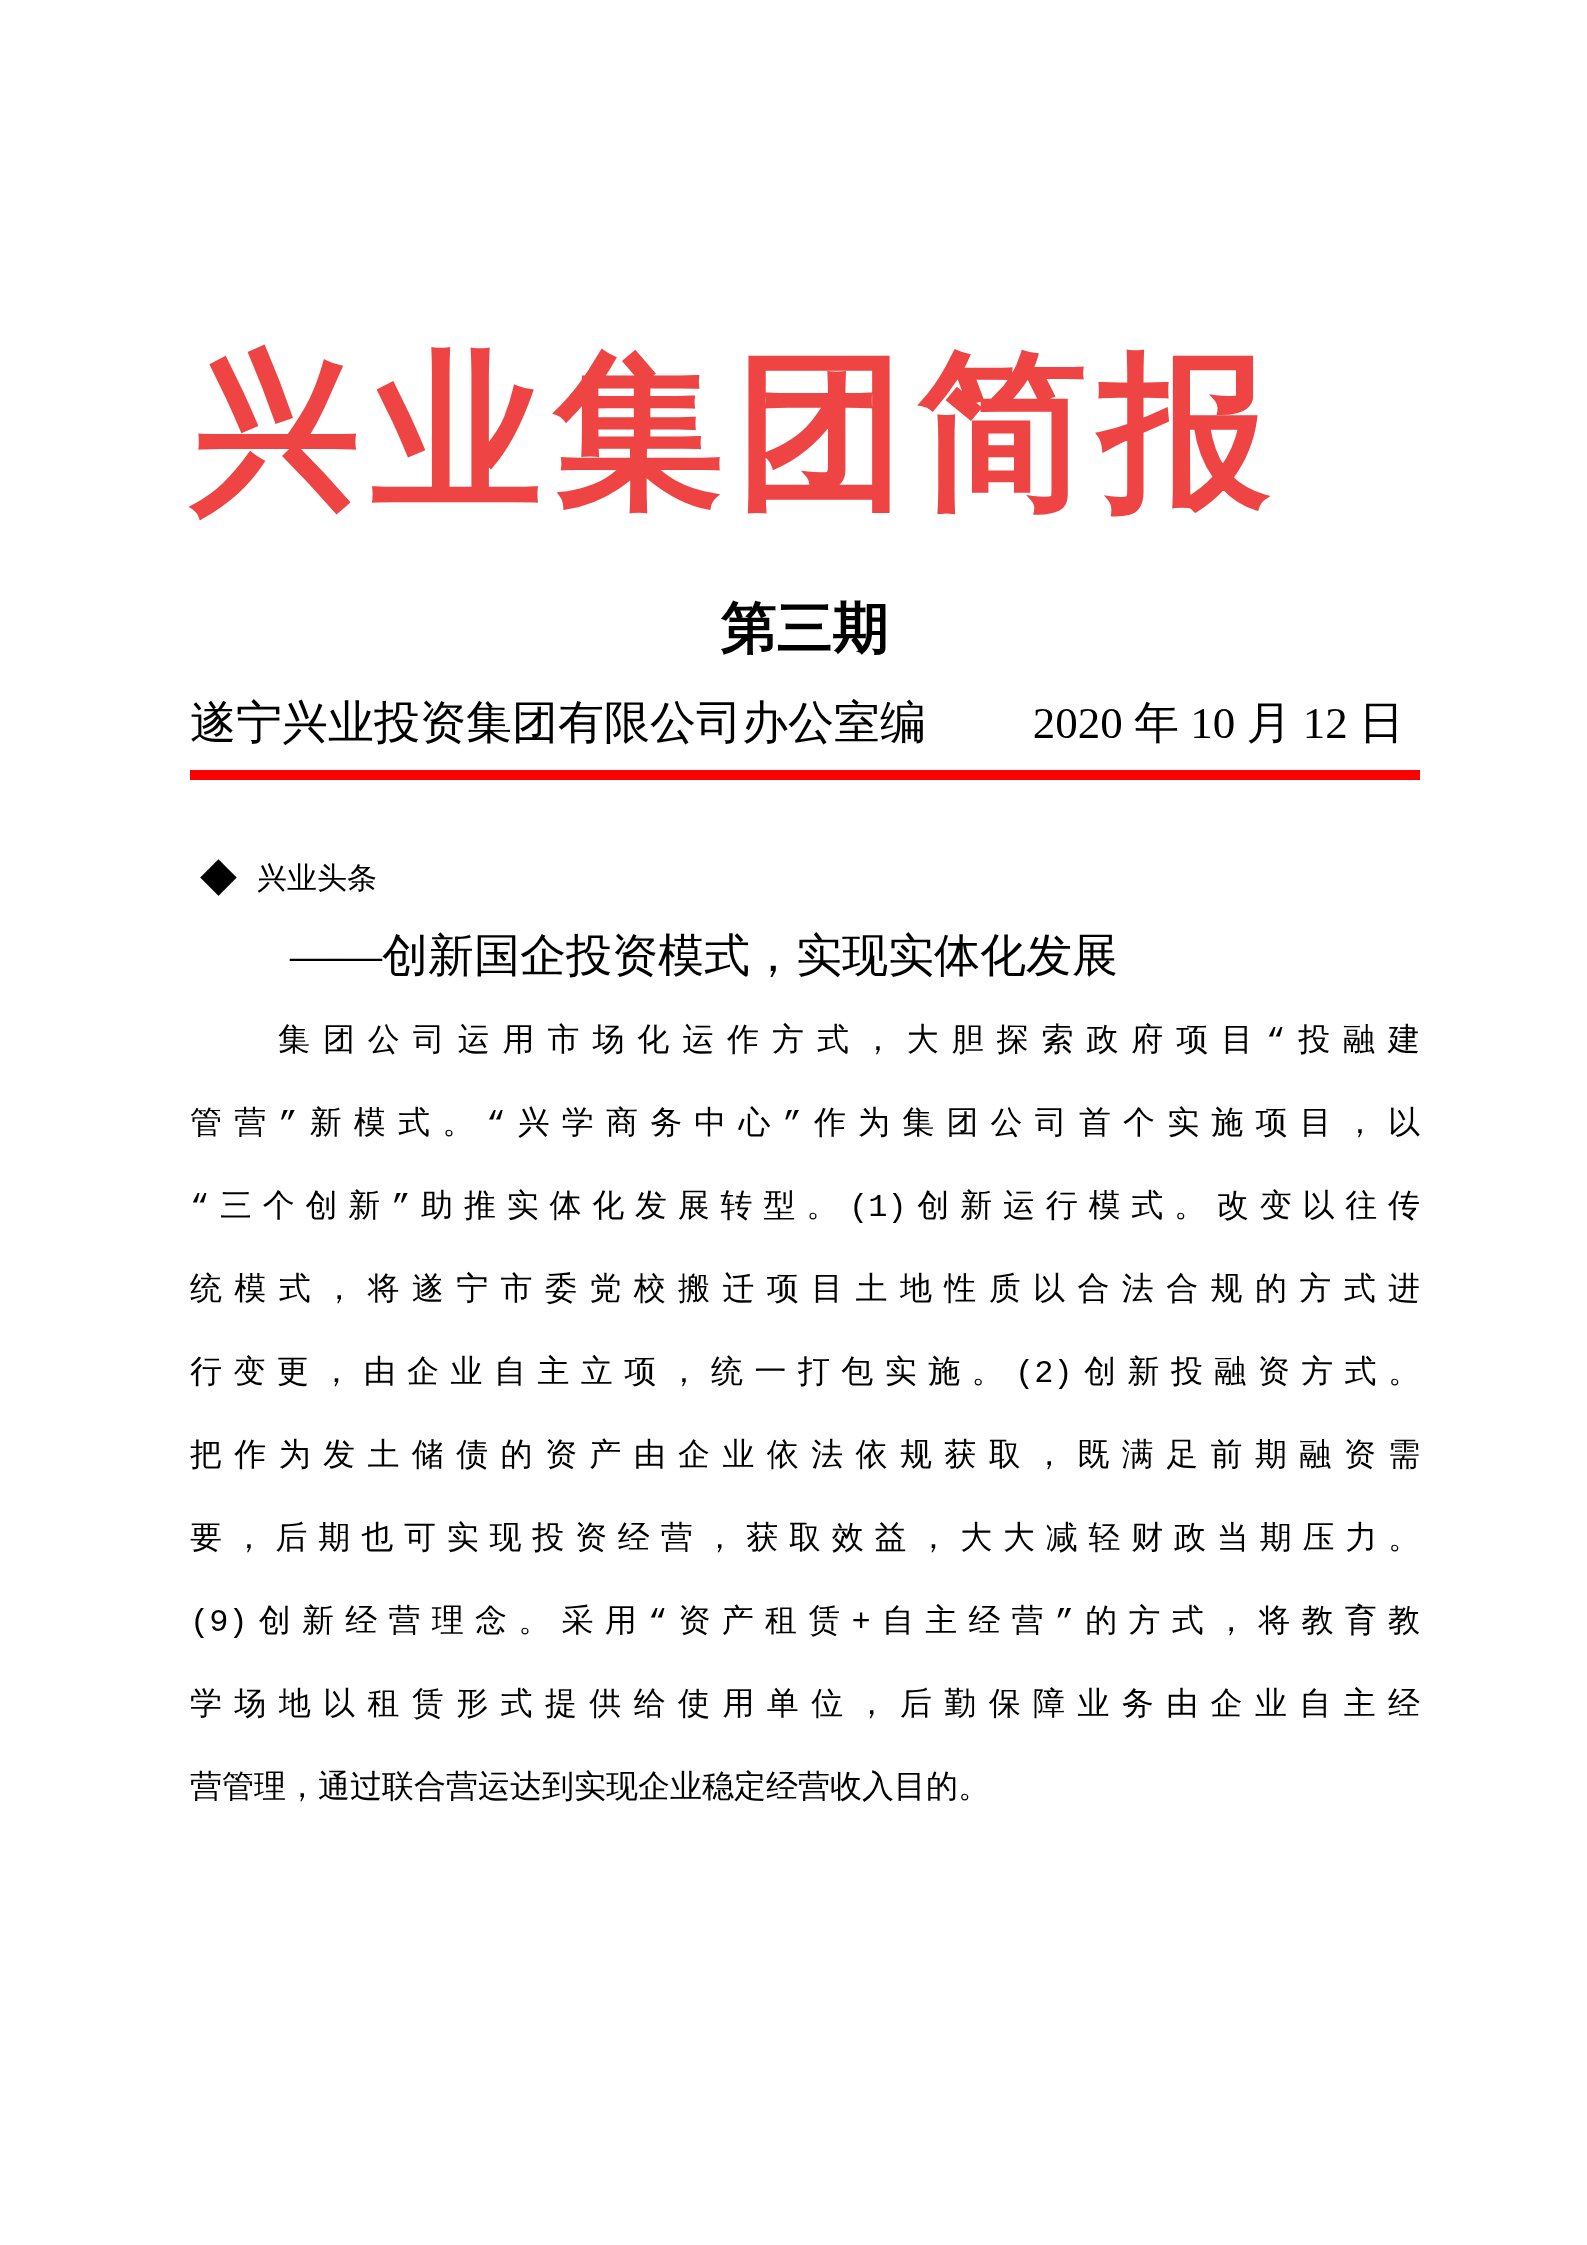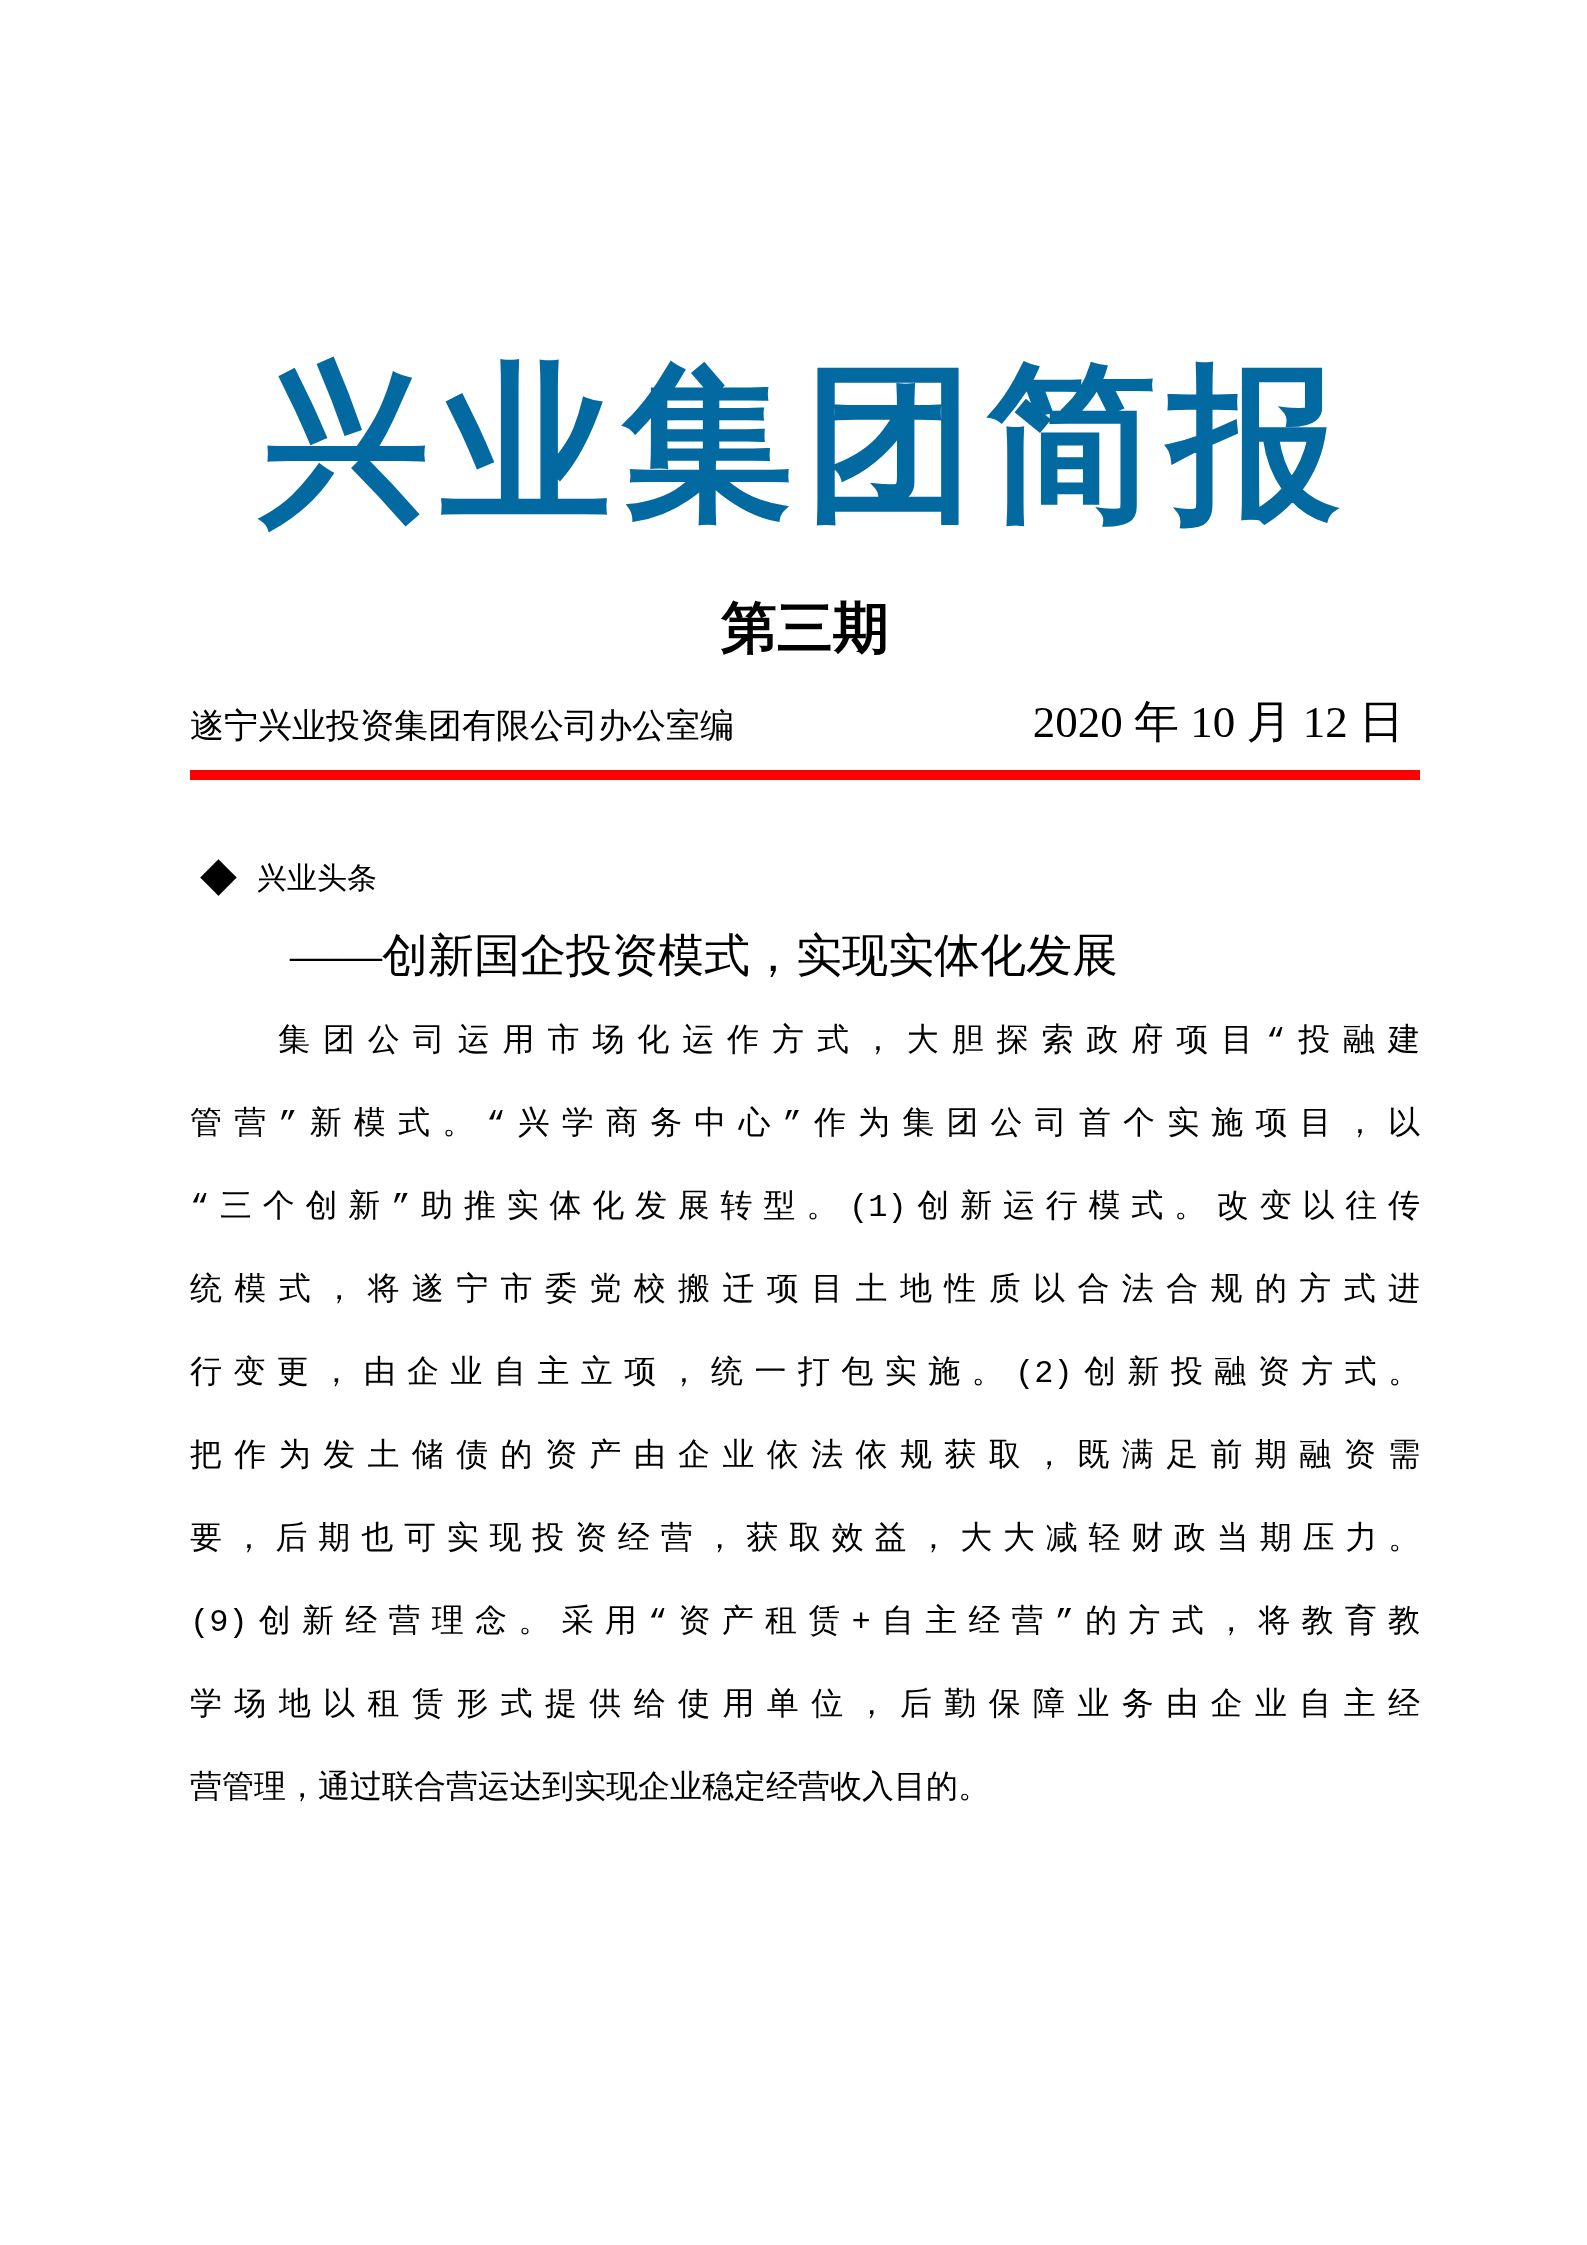--- a/index.html
+++ b/index.html
@@ -17,26 +17,26 @@
     color: #000000;
   }
   
   .masthead-title {
     position: absolute;
     left: 190px;
     width: 1230px;
     top: 330px;
     height: 230px;
     line-height: 230px;
-    text-align: center;
-    font-family: Liberation Serif, serif;
+    text-align: left;
+    font-family: Liberation Mono, monospace;
     font-size: 170px;
     font-weight: 900;
     letter-spacing: 12px;
-    color: #0369a1;
+    color: #ef4444;
     white-space: nowrap;
   }
   
   .issue-line {
     position: absolute;
     left: 190px;
     width: 1230px;
     top: 600px;
     height: 56px;
     line-height: 56px;
@@ -50,21 +50,21 @@
     position: absolute;
     left: 190px;
     width: 1230px;
     top: 692px;
     height: 58px;
     display: flex;
     justify-content: space-between;
     align-items: baseline;
   }
   .meta-editor {
-    font-size: 34px;
+    font-size: 46px;
     font-family: "Liberation Serif", serif;
     white-space: nowrap;
   }
   .meta-date {
     font-size: 45px;
     font-family: "Liberation Serif", serif;
     white-space: nowrap;
     padding-right: 16px;
   }
   

